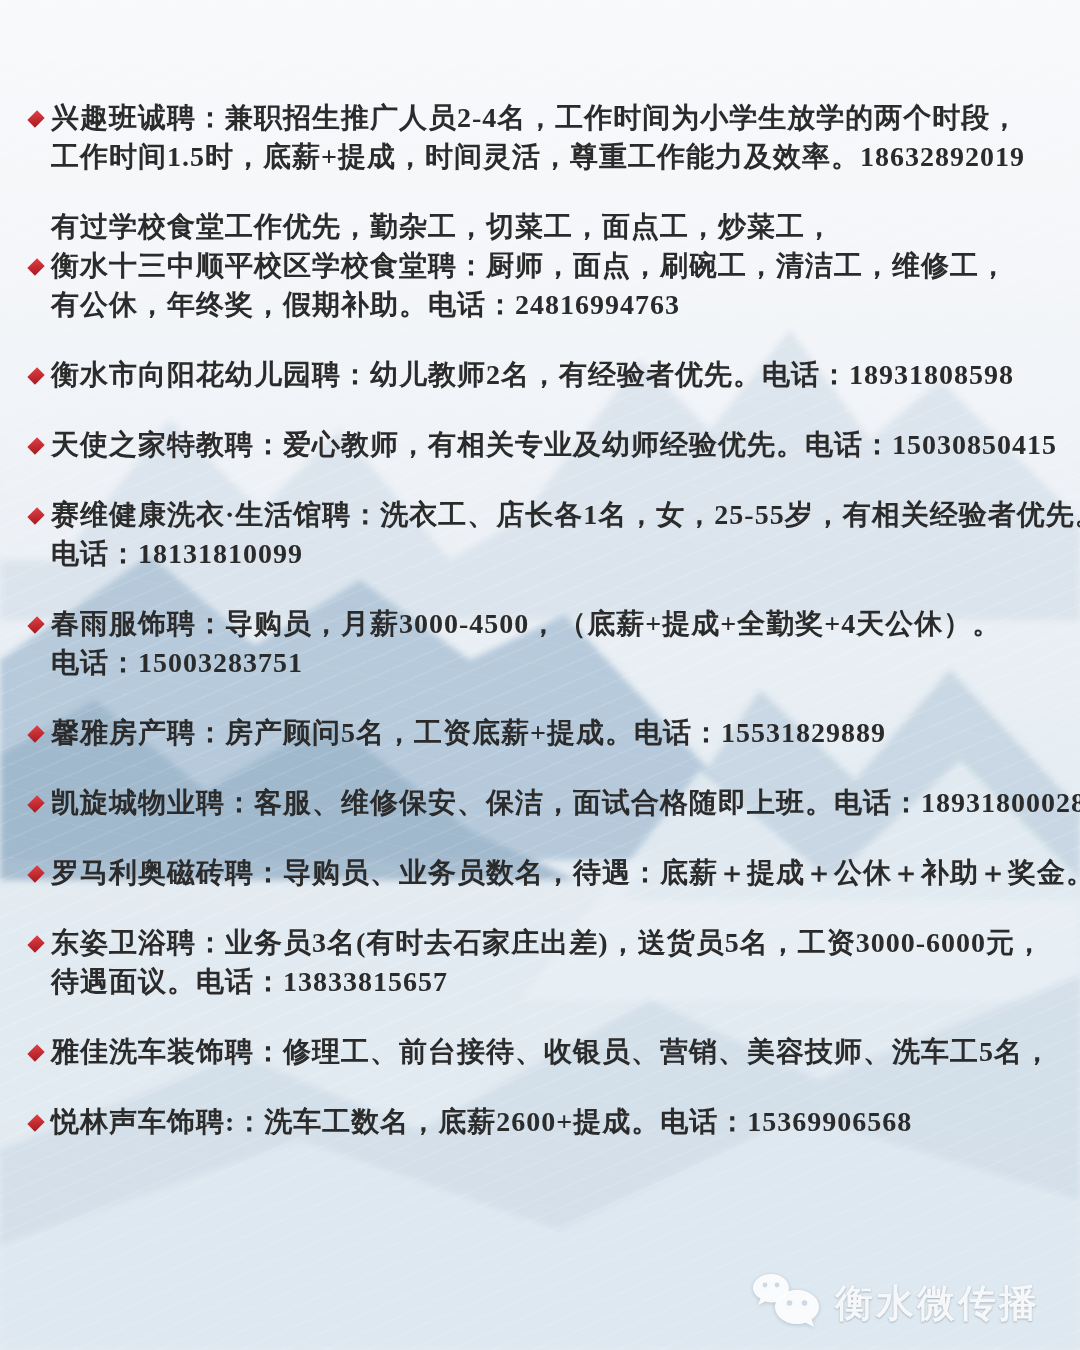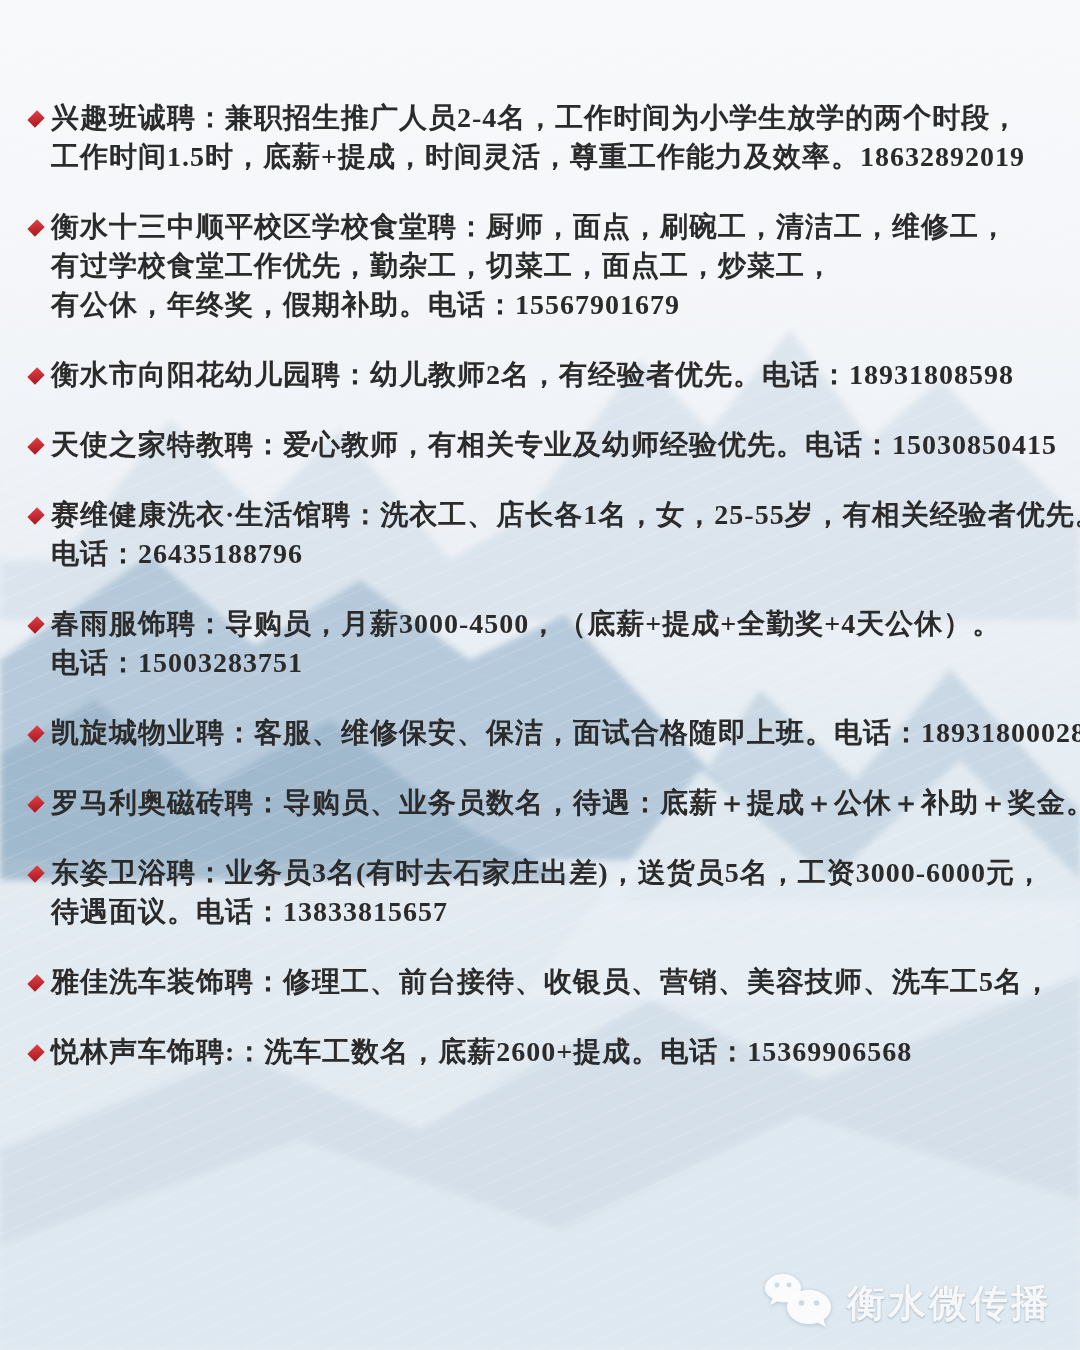--- a/index.html
+++ b/index.html
@@ -12,21 +12,21 @@
       repeating-linear-gradient(-24deg, rgba(255,255,255,.35) 0 2px, rgba(255,255,255,0) 2px 17px),
       repeating-linear-gradient(12deg, rgba(255,255,255,.22) 0 1px, rgba(255,255,255,0) 1px 23px);}
   .content{position:absolute;inset:0;z-index:2;box-sizing:border-box;padding:98px 30px 0 30px;}
   .listing{margin-bottom:31px;font-size:28px;line-height:39px;font-weight:700;
     color:#2b2b2b;letter-spacing:1px;}
   .line{white-space:nowrap;}
   .line.cont{padding-left:21px;}
   .bullet{display:inline-block;width:12px;height:12px;margin:0 9px 2px 0;
     background:linear-gradient(135deg,#e04046 0%,#a8181f 100%);
     transform:rotate(45deg) scale(.9,1.15);}
-  .watermark{position:absolute;right:28px;bottom:16px;z-index:3;display:flex;align-items:center;opacity:.92;}
+  .watermark{position:absolute;right:40px;bottom:16px;z-index:3;display:flex;align-items:center;opacity:.92;}
   .wm-icon{margin-right:10px;filter:drop-shadow(0 1px 2px rgba(120,135,150,.45));}
   .wm-text{font-size:38px;font-weight:700;letter-spacing:3px;color:rgba(255,255,255,.93);
     text-shadow:0 1px 2px rgba(110,128,145,.5), 0 0 1px rgba(160,175,190,.6);}
 </style>
 </head>
 <body>
 
 <div class="canvas">
 
   <svg class="mountains" width="1080" height="1350" viewBox="0 0 1080 1350" preserveAspectRatio="none">
@@ -46,37 +46,40 @@
     <polygon points="0,1350 0,1245 300,1140 560,1230 800,1115 1080,1200 1080,1350" fill="#dfe9f1" opacity="0.9"></polygon>
   </svg>
   <div class="texture"></div>
 
   <div class="content" id="listings">
       <div class="listing">
         <div class="line"><span class="bullet"></span>兴趣班诚聘：兼职招生推广人员2-4名，工作时间为小学生放学的两个时段，</div>
         <div class="line cont">工作时间1.5时，底薪+提成，时间灵活，尊重工作能力及效率。18632892019</div>
       </div>
       <div class="listing">
+        <div class="line cont">有过学校食堂工作优先，勤杂工，切菜工，面点工，炒菜工，</div>
         <div class="line"><span class="bullet"></span>衡水十三中顺平校区学校食堂聘：厨师，面点，刷碗工，清洁工，维修工，</div>
-        <div class="line cont">有过学校食堂工作优先，勤杂工，切菜工，面点工，炒菜工，</div>
-        <div class="line cont">有公休，年终奖，假期补助。电话：15567901679</div>
+        <div class="line cont">有公休，年终奖，假期补助。电话：24816994763</div>
       </div>
       <div class="listing">
         <div class="line"><span class="bullet"></span>衡水市向阳花幼儿园聘：幼儿教师2名，有经验者优先。电话：18931808598</div>
       </div>
       <div class="listing">
         <div class="line"><span class="bullet"></span>天使之家特教聘：爱心教师，有相关专业及幼师经验优先。电话：15030850415</div>
       </div>
       <div class="listing">
         <div class="line"><span class="bullet"></span>赛维健康洗衣·生活馆聘：洗衣工、店长各1名，女，25-55岁，有相关经验者优先。</div>
-        <div class="line cont">电话：26435188796</div>
+        <div class="line cont">电话：18131810099</div>
       </div>
       <div class="listing">
         <div class="line"><span class="bullet"></span>春雨服饰聘：导购员，月薪3000-4500，（底薪+提成+全勤奖+4天公休）。</div>
         <div class="line cont">电话：15003283751</div>
+      </div>
+      <div class="listing">
+        <div class="line"><span class="bullet"></span>馨雅房产聘：房产顾问5名，工资底薪+提成。电话：15531829889</div>
       </div>
       <div class="listing">
         <div class="line"><span class="bullet"></span>凯旋城物业聘：客服、维修保安、保洁，面试合格随即上班。电话：18931800028</div>
       </div>
       <div class="listing">
         <div class="line"><span class="bullet"></span>罗马利奥磁砖聘：导购员、业务员数名，待遇：底薪＋提成＋公休＋补助＋奖金。</div>
       </div>
       <div class="listing">
         <div class="line"><span class="bullet"></span>东姿卫浴聘：业务员3名(有时去石家庄出差)，送货员5名，工资3000-6000元，</div>
         <div class="line cont">待遇面议。电话：13833815657</div>

